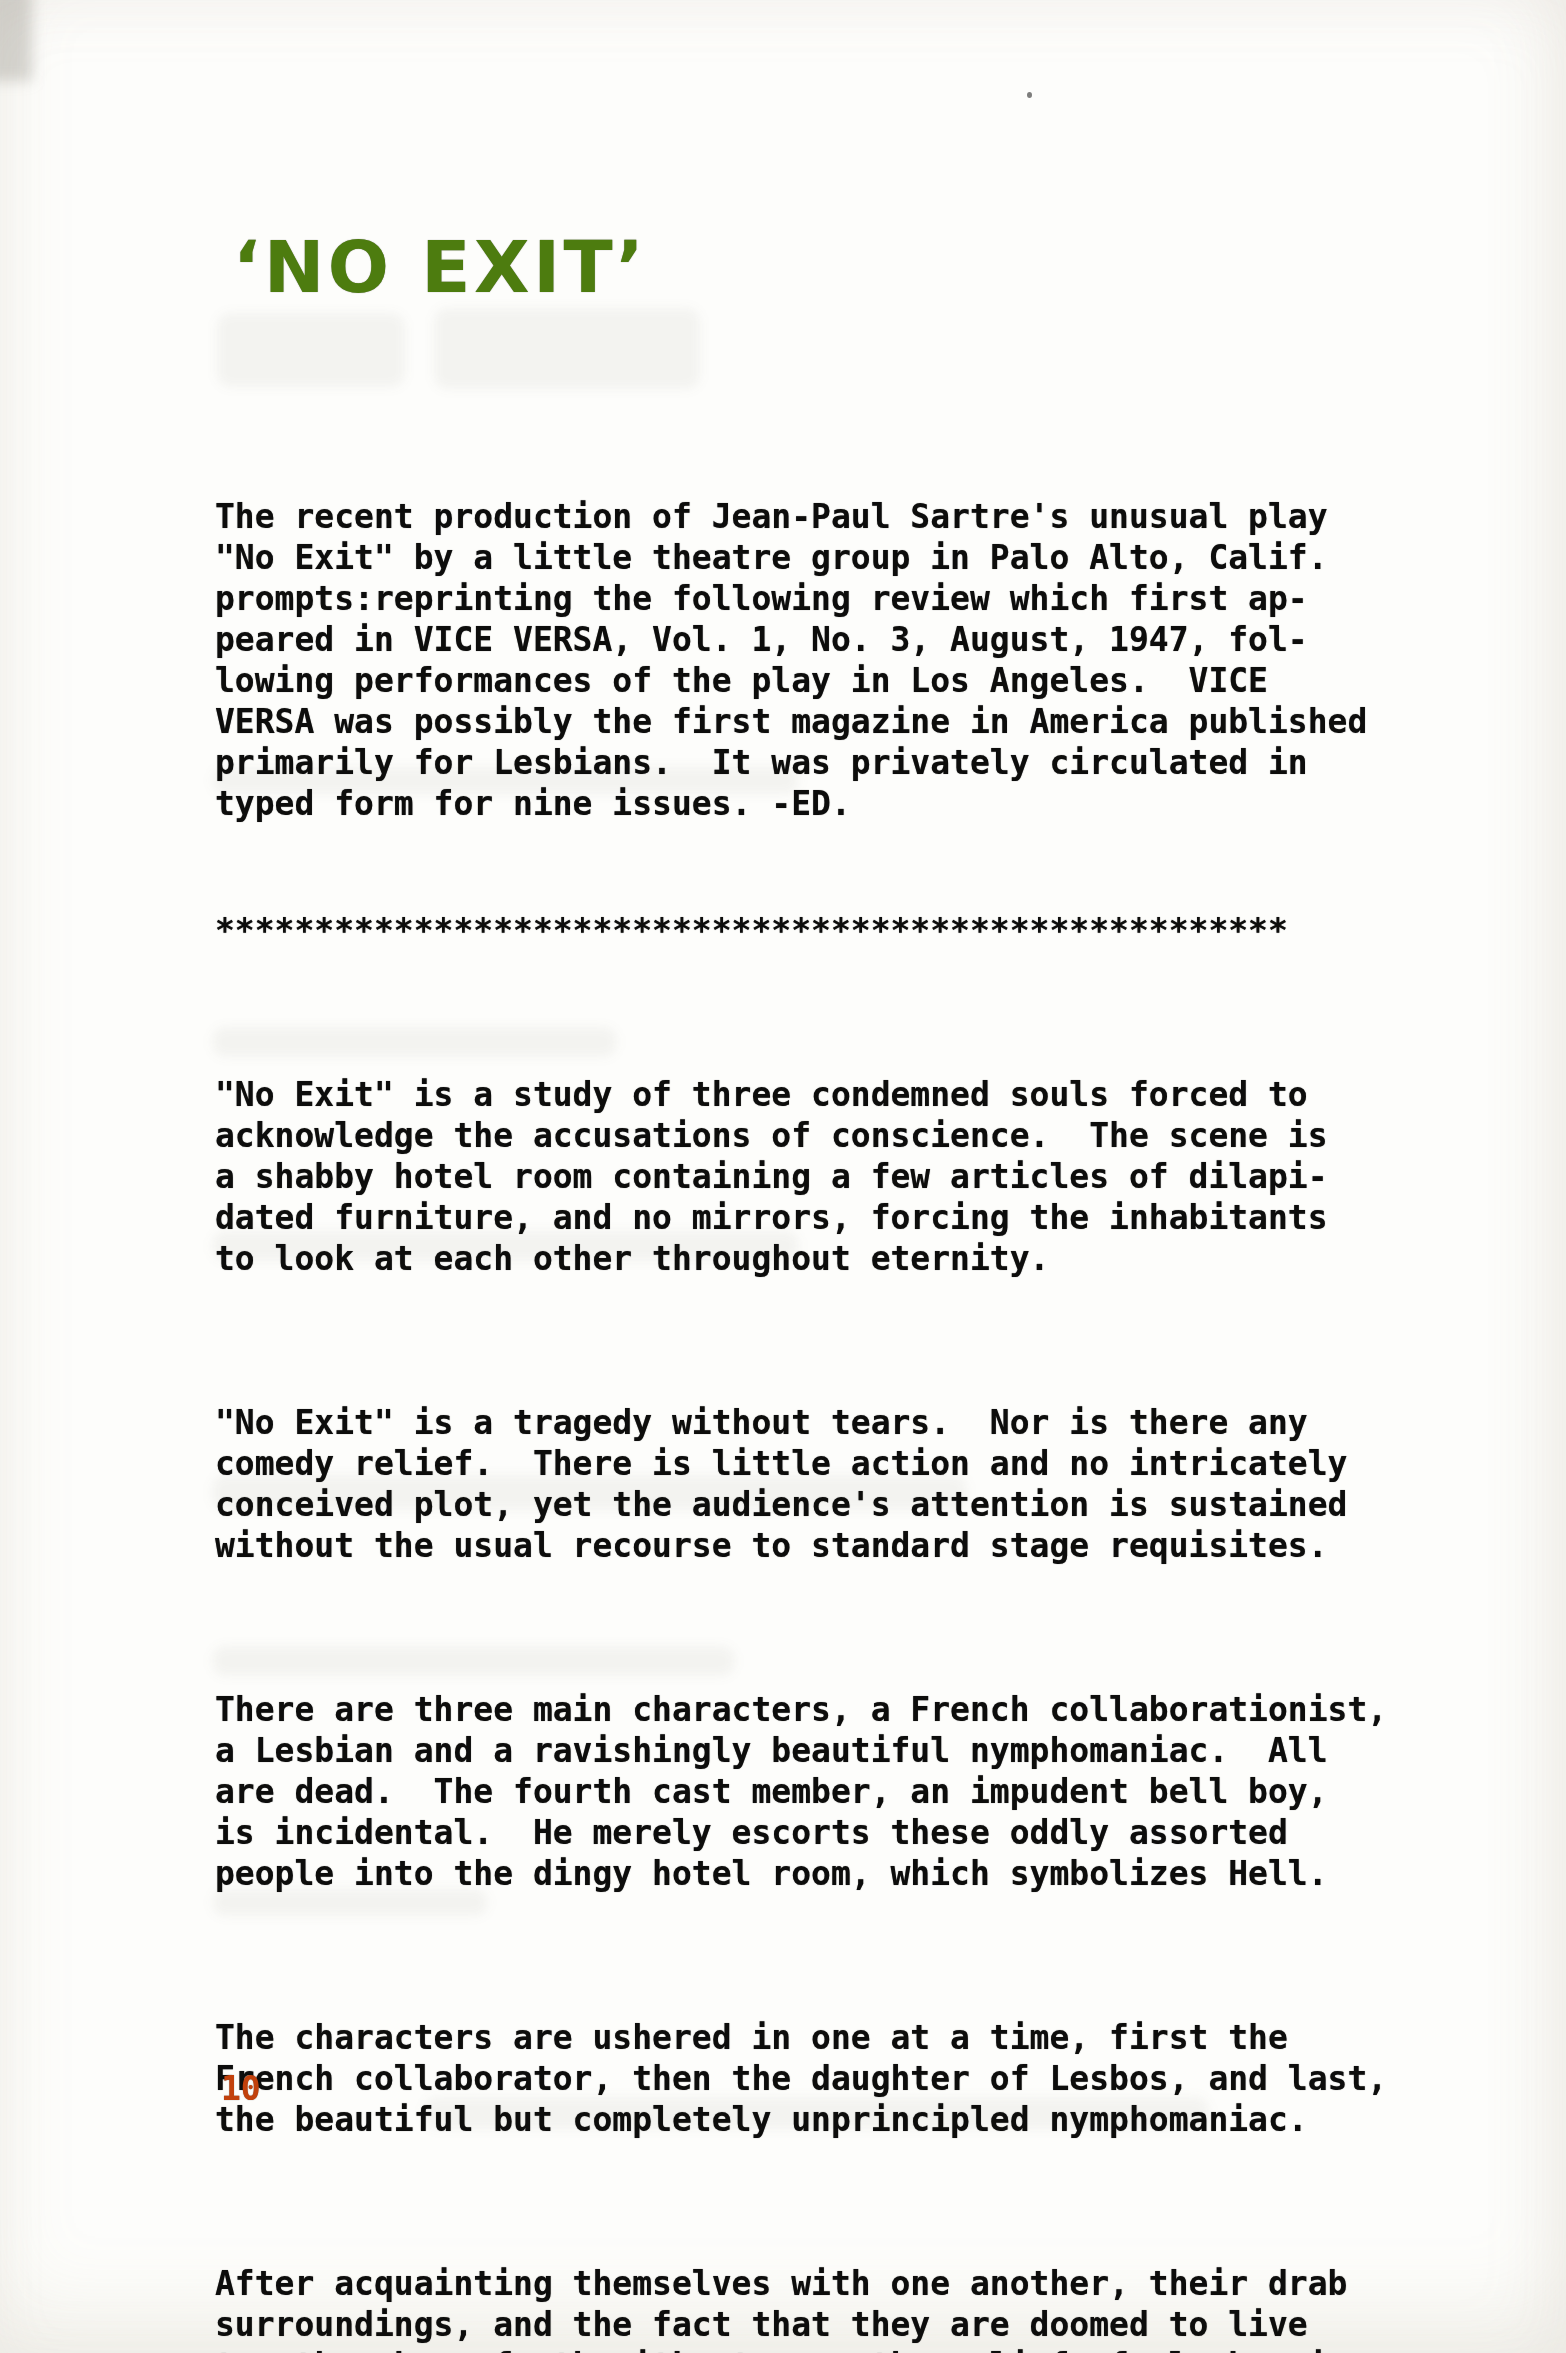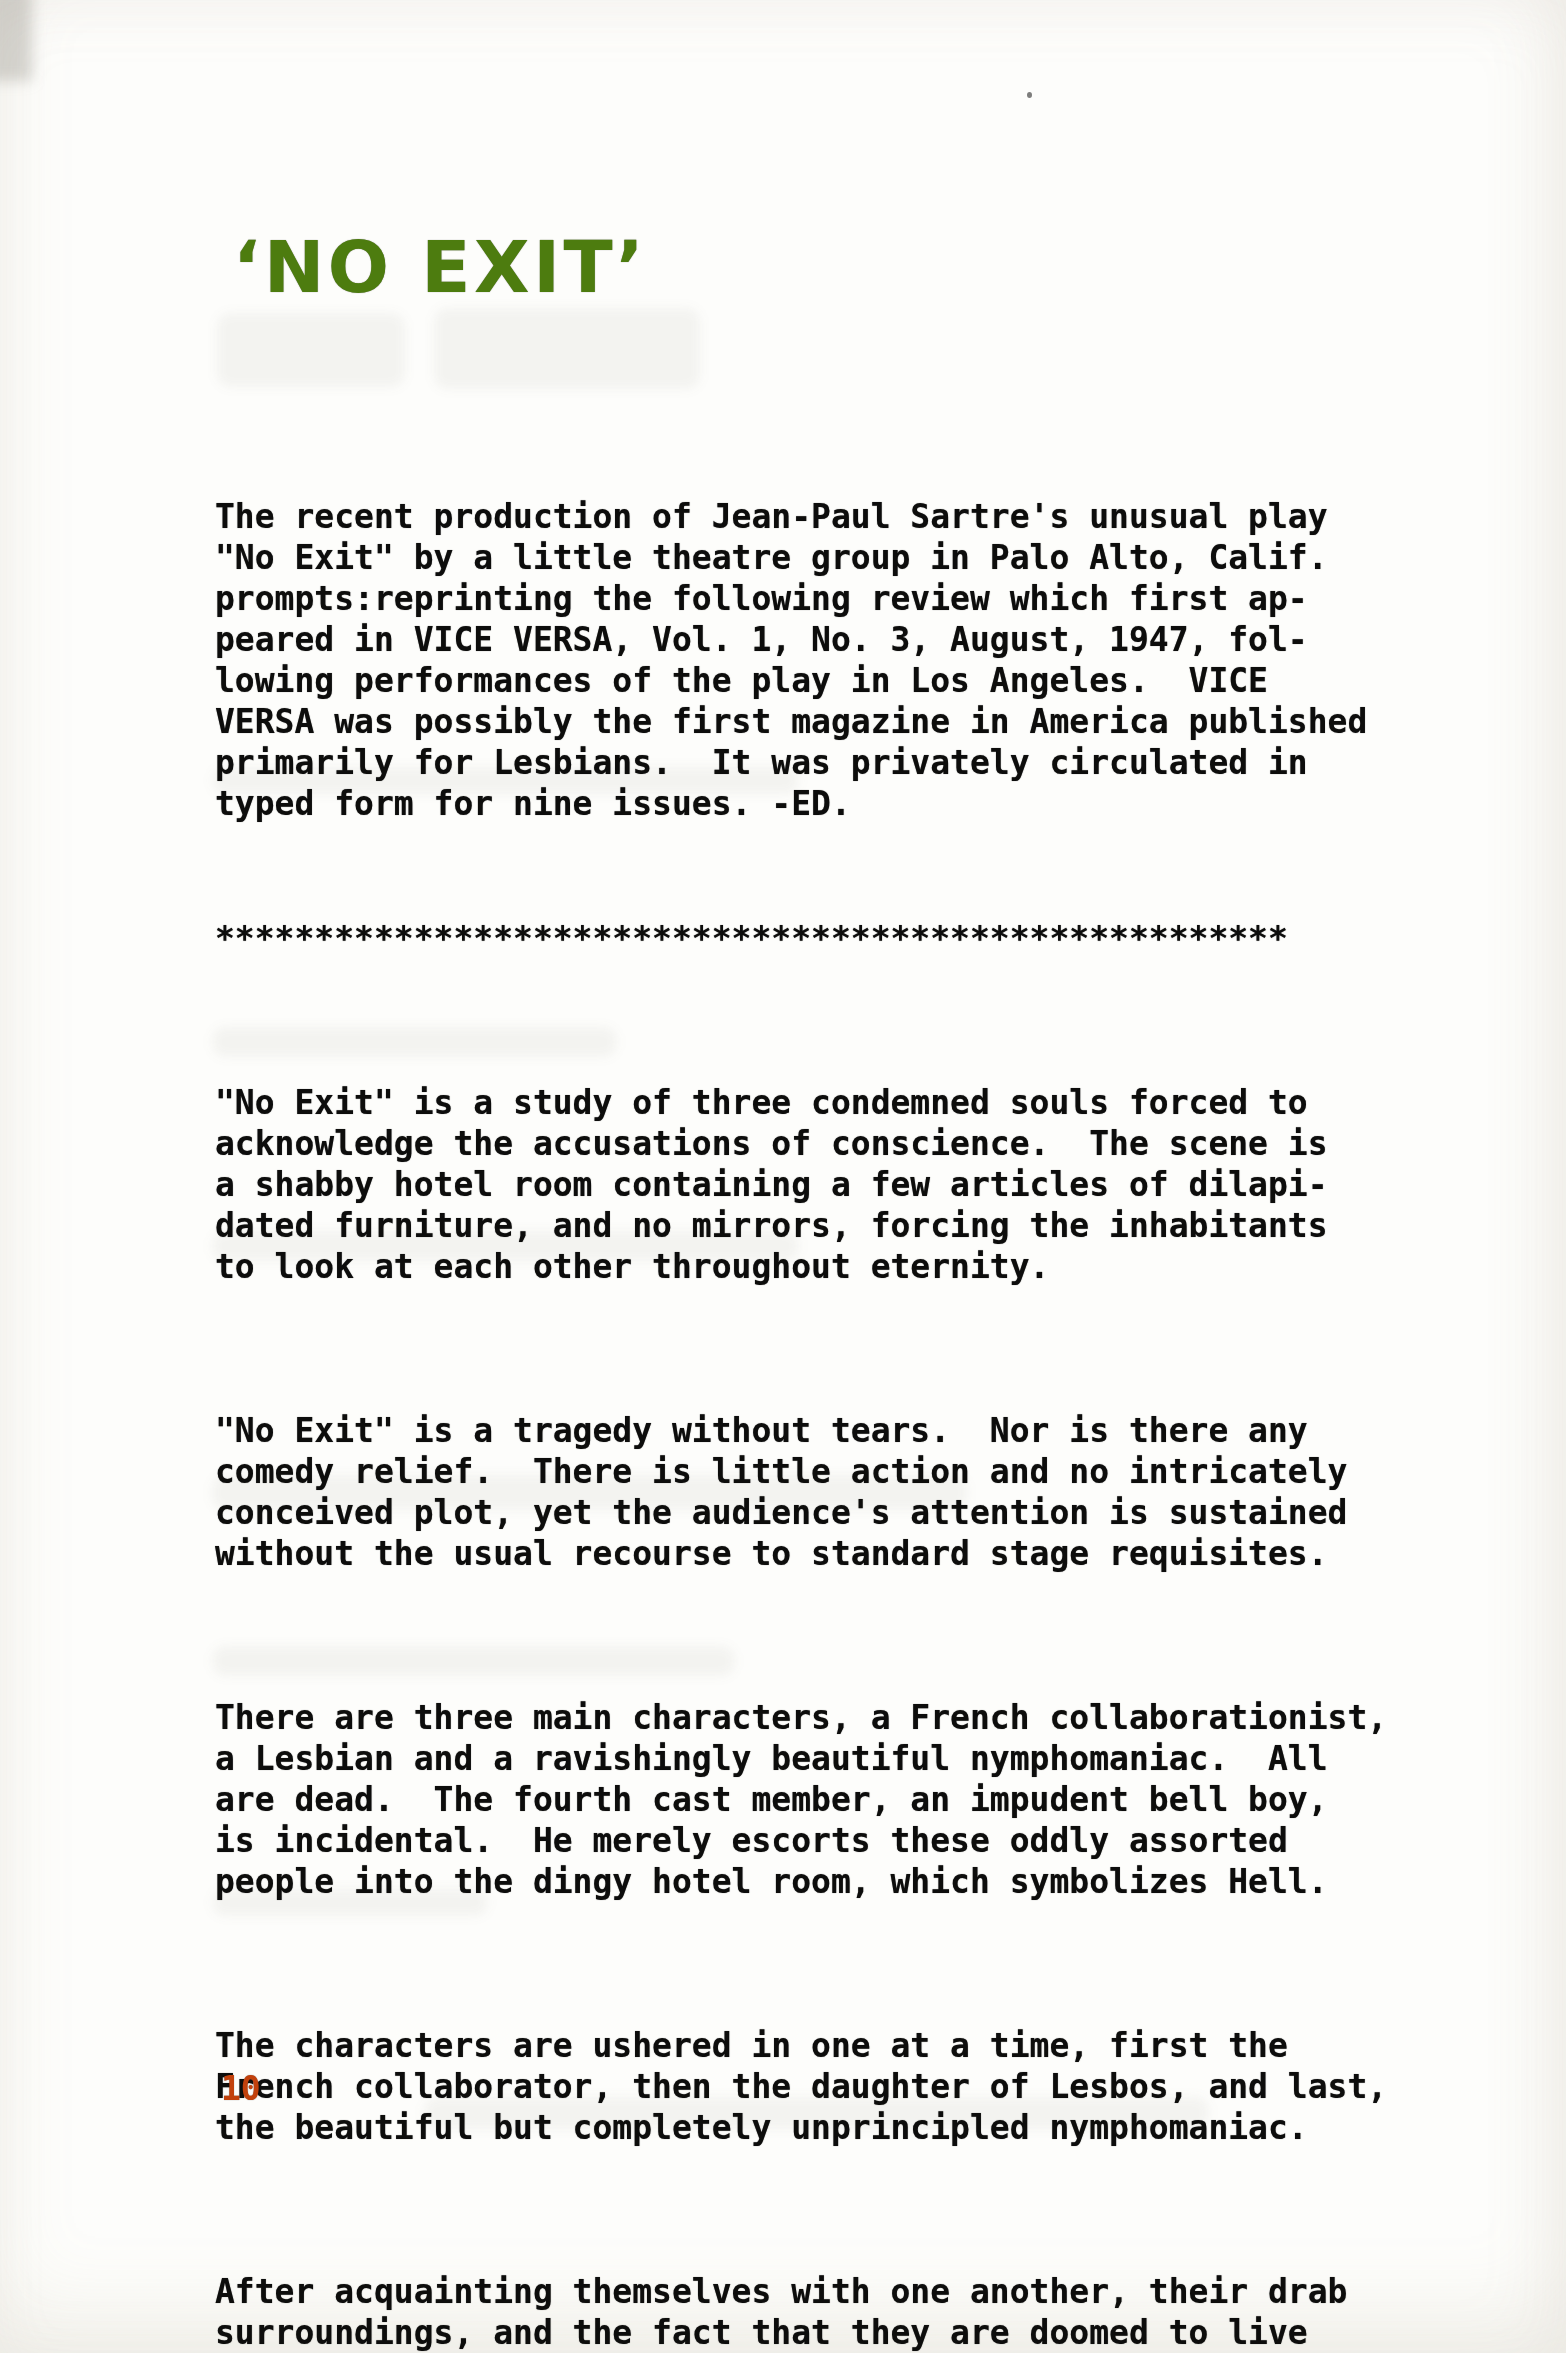--- a/index.html
+++ b/index.html
@@ -29,21 +29,21 @@
     left: 215px;
     top: 414px;
     width: 1194px;
     color: #0d0d0c;
     font: 700 33px/41px "DejaVu Sans Mono", monospace;
     white-space: pre;
     text-shadow: 0 0 1px rgba(15, 15, 15, 0.55);
     z-index: 2;
   }
   .para { margin: 0 0 41px 0; }
-  .para.note { margin-bottom: 12px; }
+  .para.note { margin-bottom: 4px; }
   .para.separator { letter-spacing: 0; }
   
   .title {
     position: absolute;
     left: 233px;
     top: 231px;
     margin: 0;
     color: #4d7c0f;
     font-family: "DejaVu Sans", "Liberation Sans", sans-serif;
     font-weight: 700;

